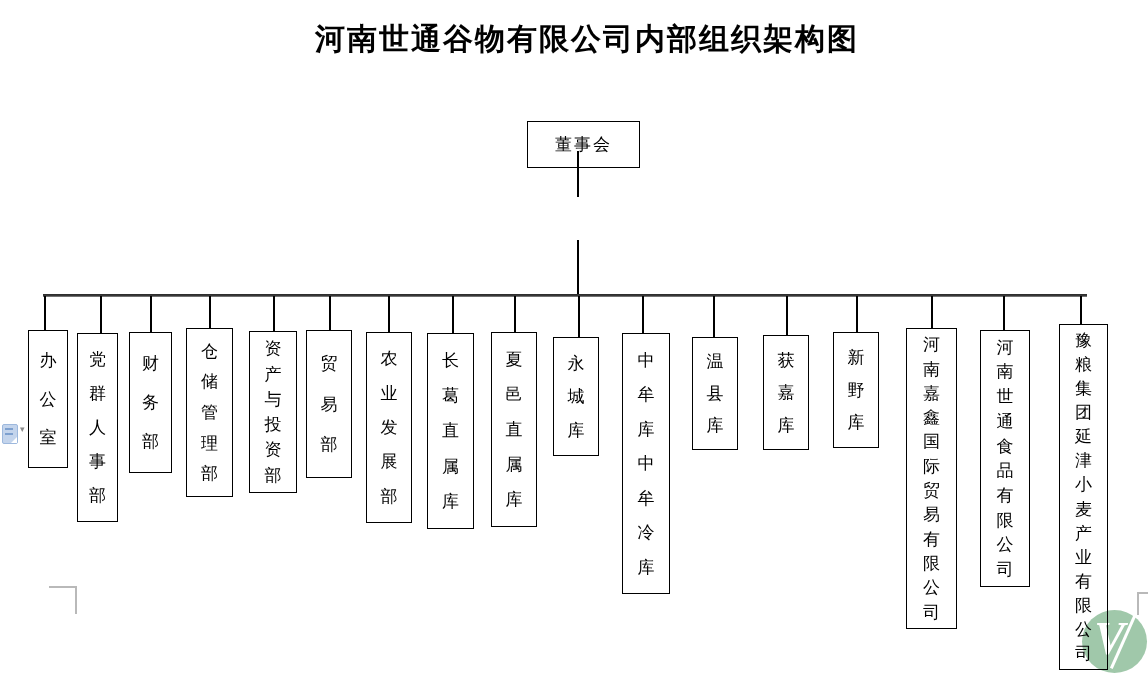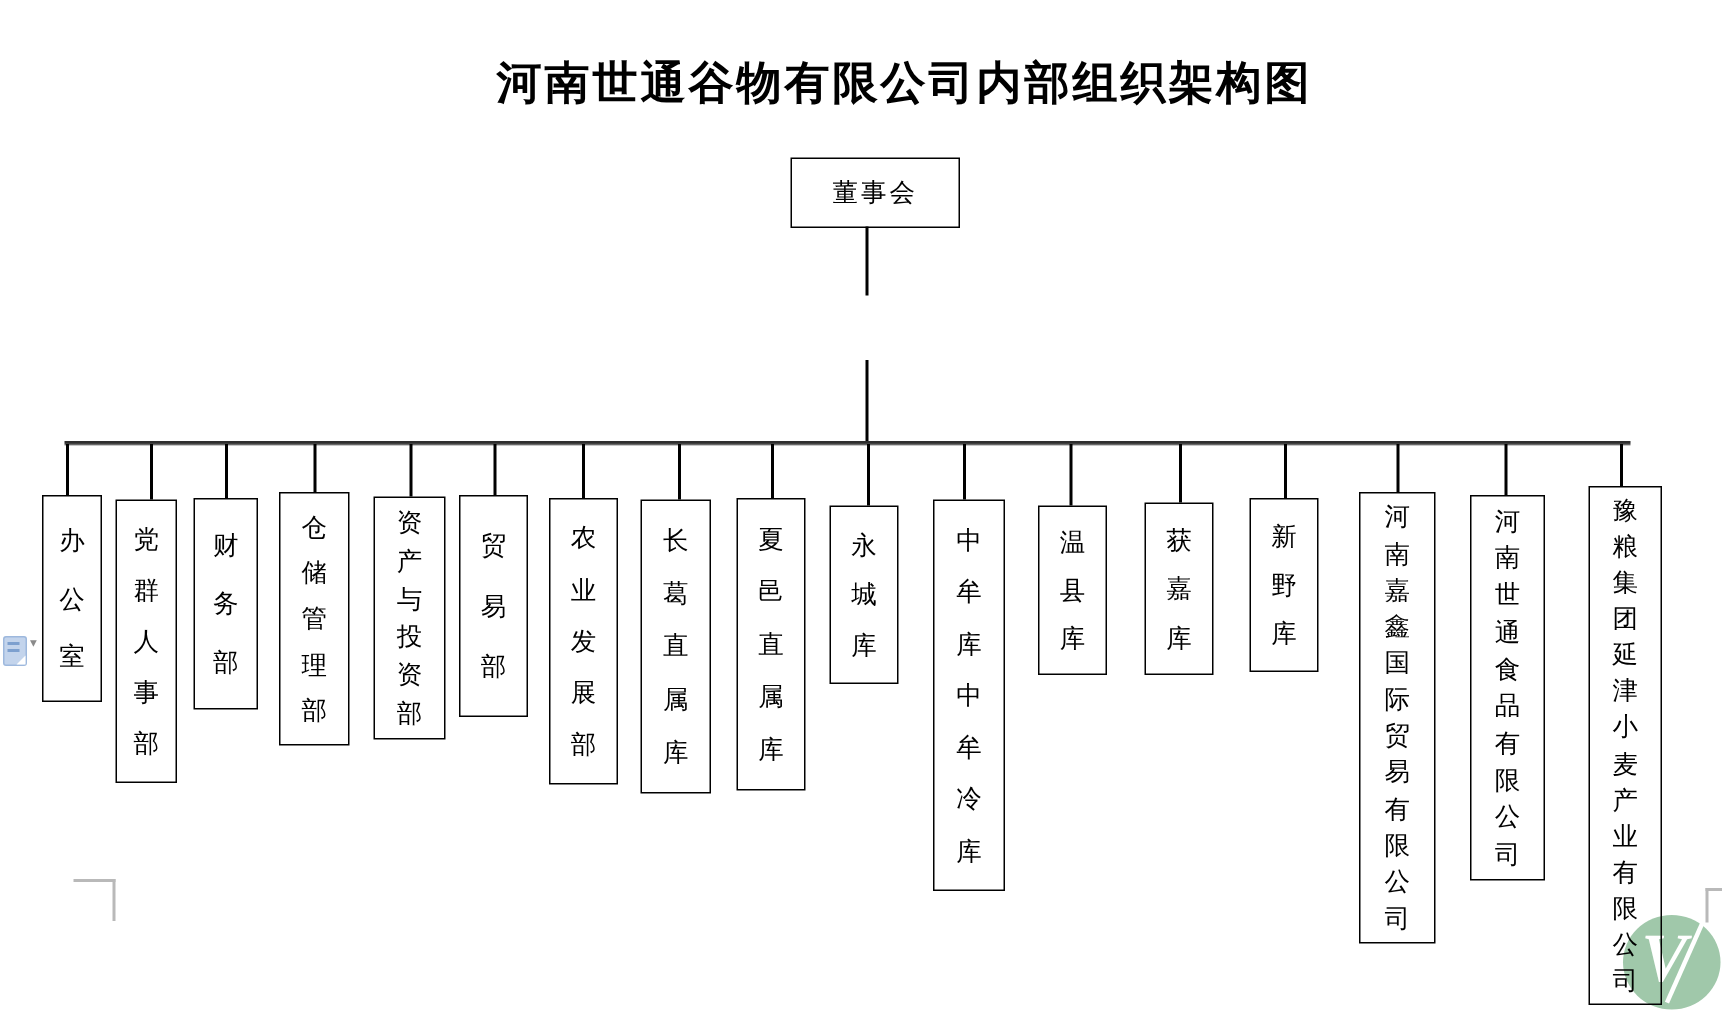--- a/index.html
+++ b/index.html
@@ -9,40 +9,41 @@
     height: 677px;
     background: #ffffff;
     overflow: hidden;
     font-family: "Liberation Serif", "DejaVu Serif", serif;
     color: #000;
   }
   .title {
     position: absolute;
     left: 315px;
     top: 19px;
-    margin: 16px;
+    margin: 0;
     font-size: 30px;
     font-weight: bold;
     letter-spacing: 2px;
     white-space: nowrap;
     z-index: 2;
   }
   .org-box {
     position: absolute;
     box-sizing: border-box;
     border: 1.5px solid #000;
     background: transparent;
     z-index: 2;
   }
   .hbox {
     display: flex;
     align-items: center;
     justify-content: center;
     font-size: 17px;
     letter-spacing: 2px;
+    margin-top: 16px;
   }
   .vbox {
     display: flex;
     flex-direction: column;
     align-items: center;
     justify-content: space-evenly;
     font-size: 17px;
   }
   .vchar { display: block; line-height: 1; }
   .vline {

